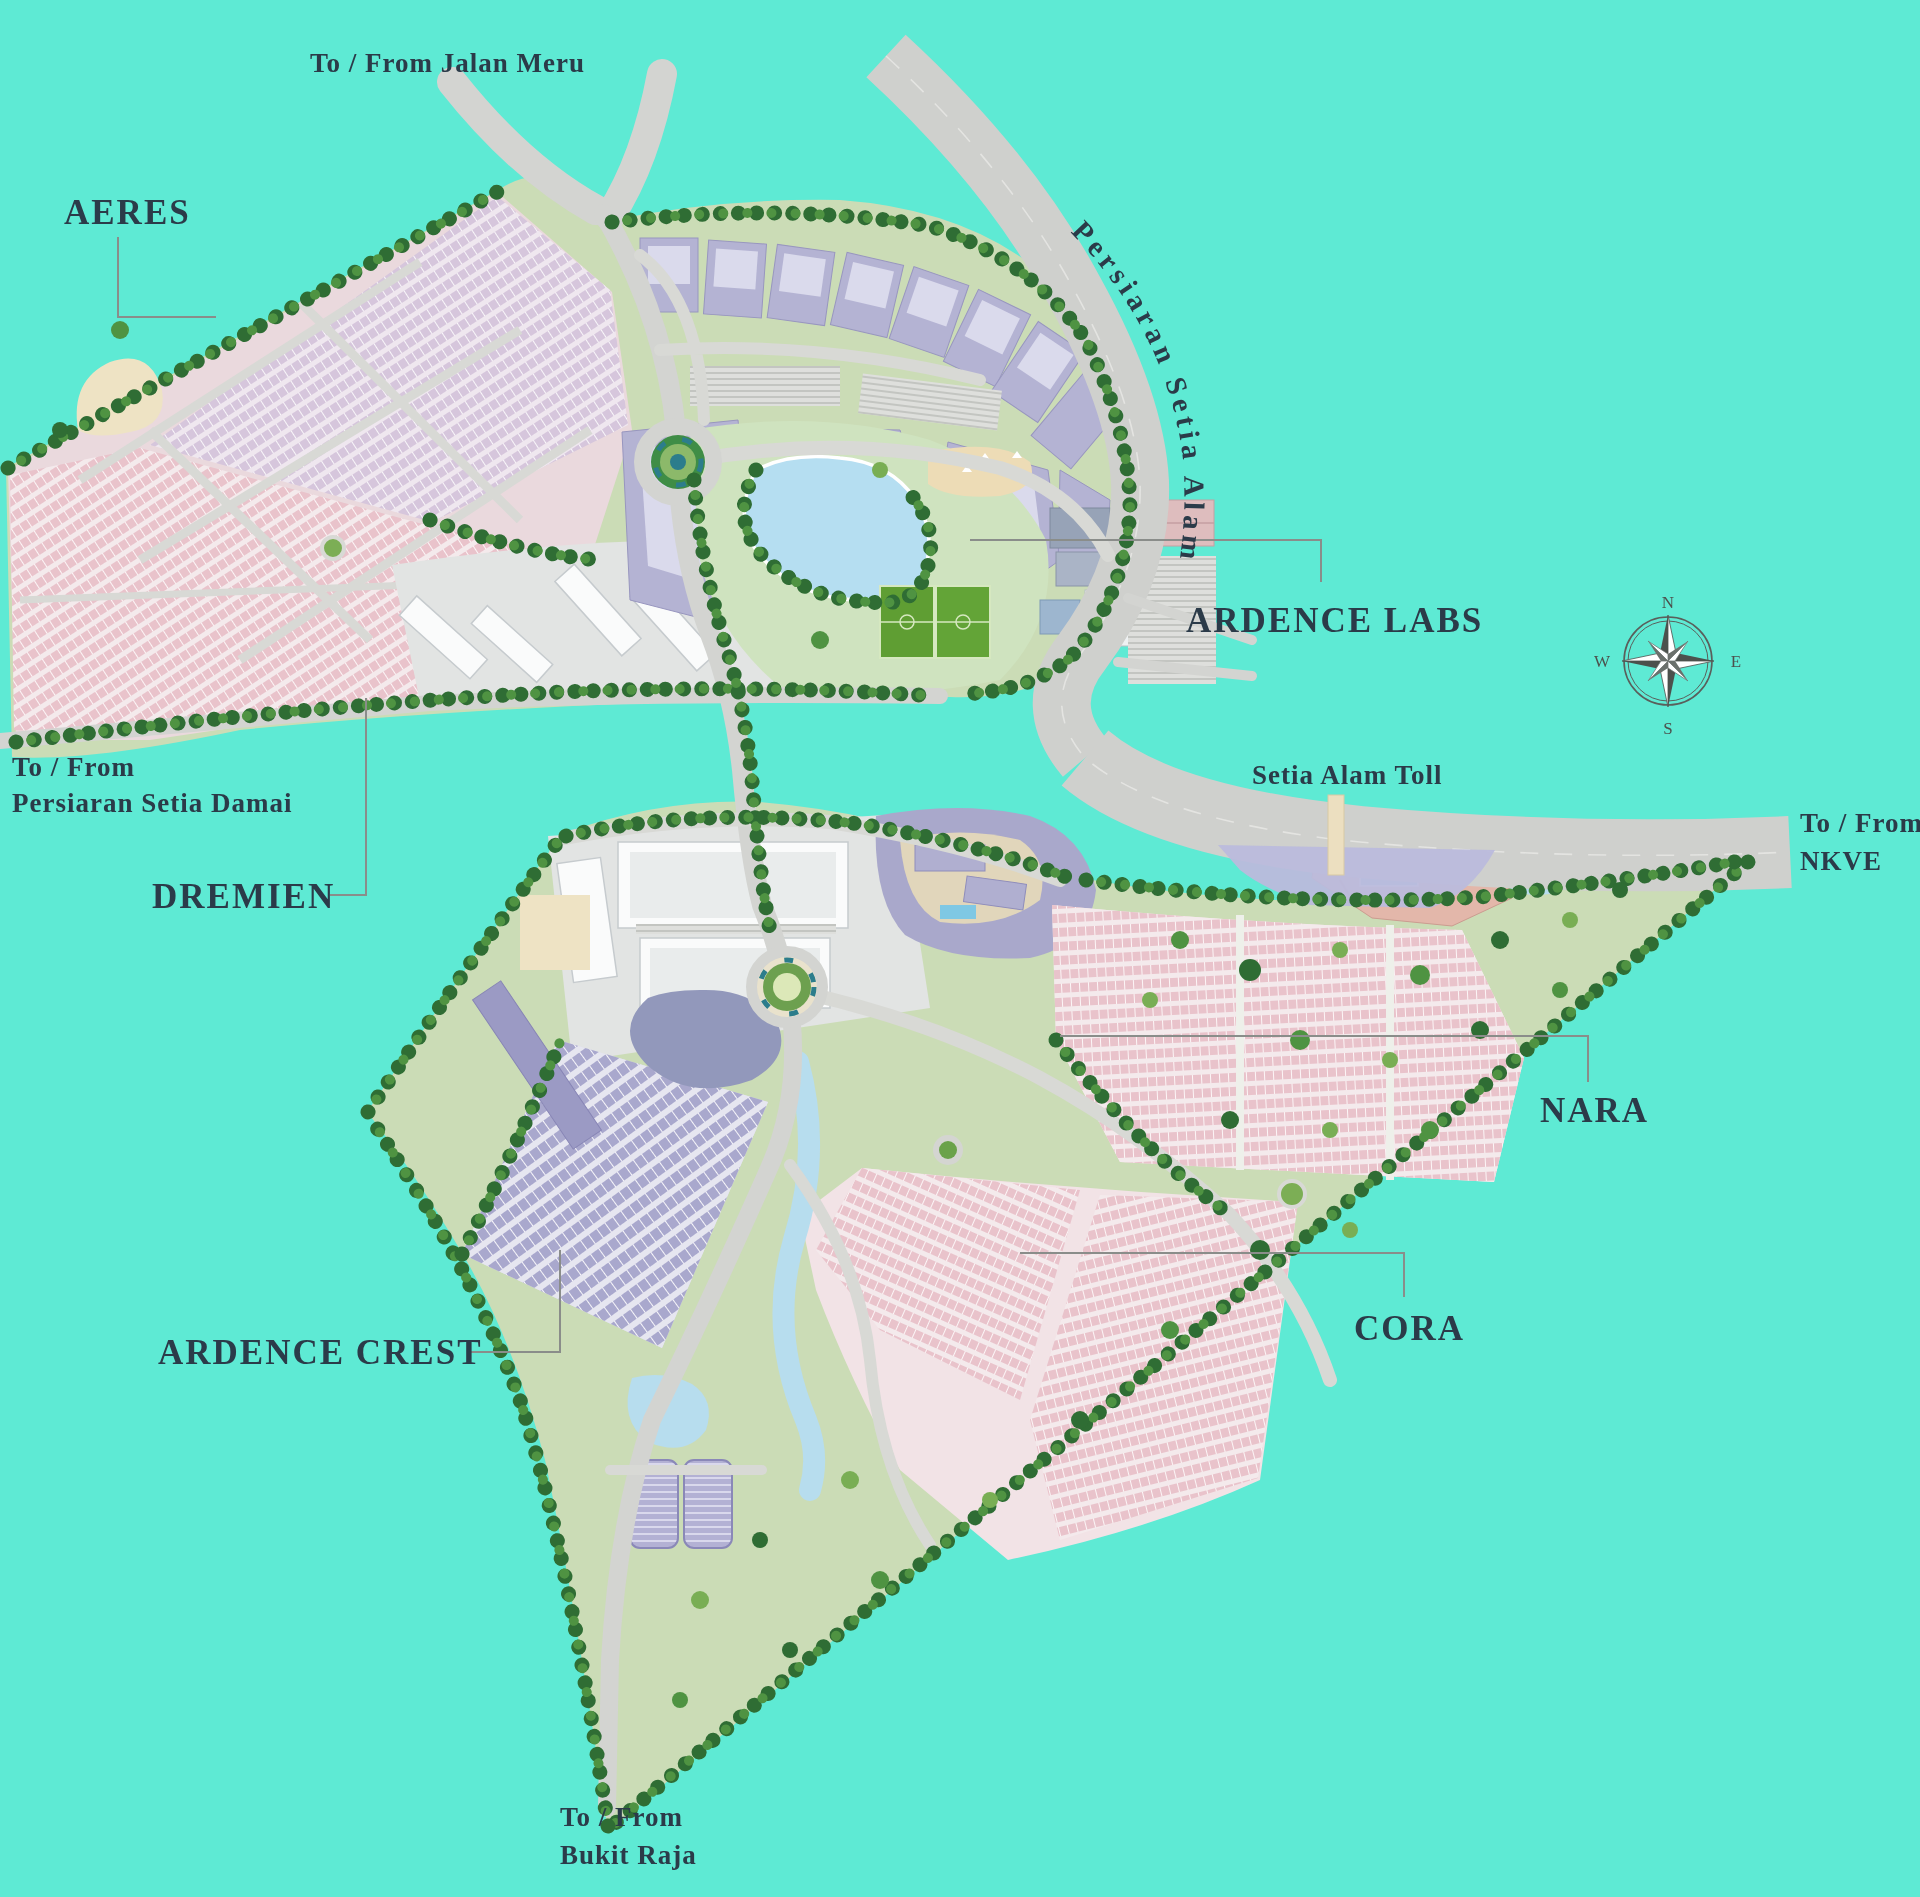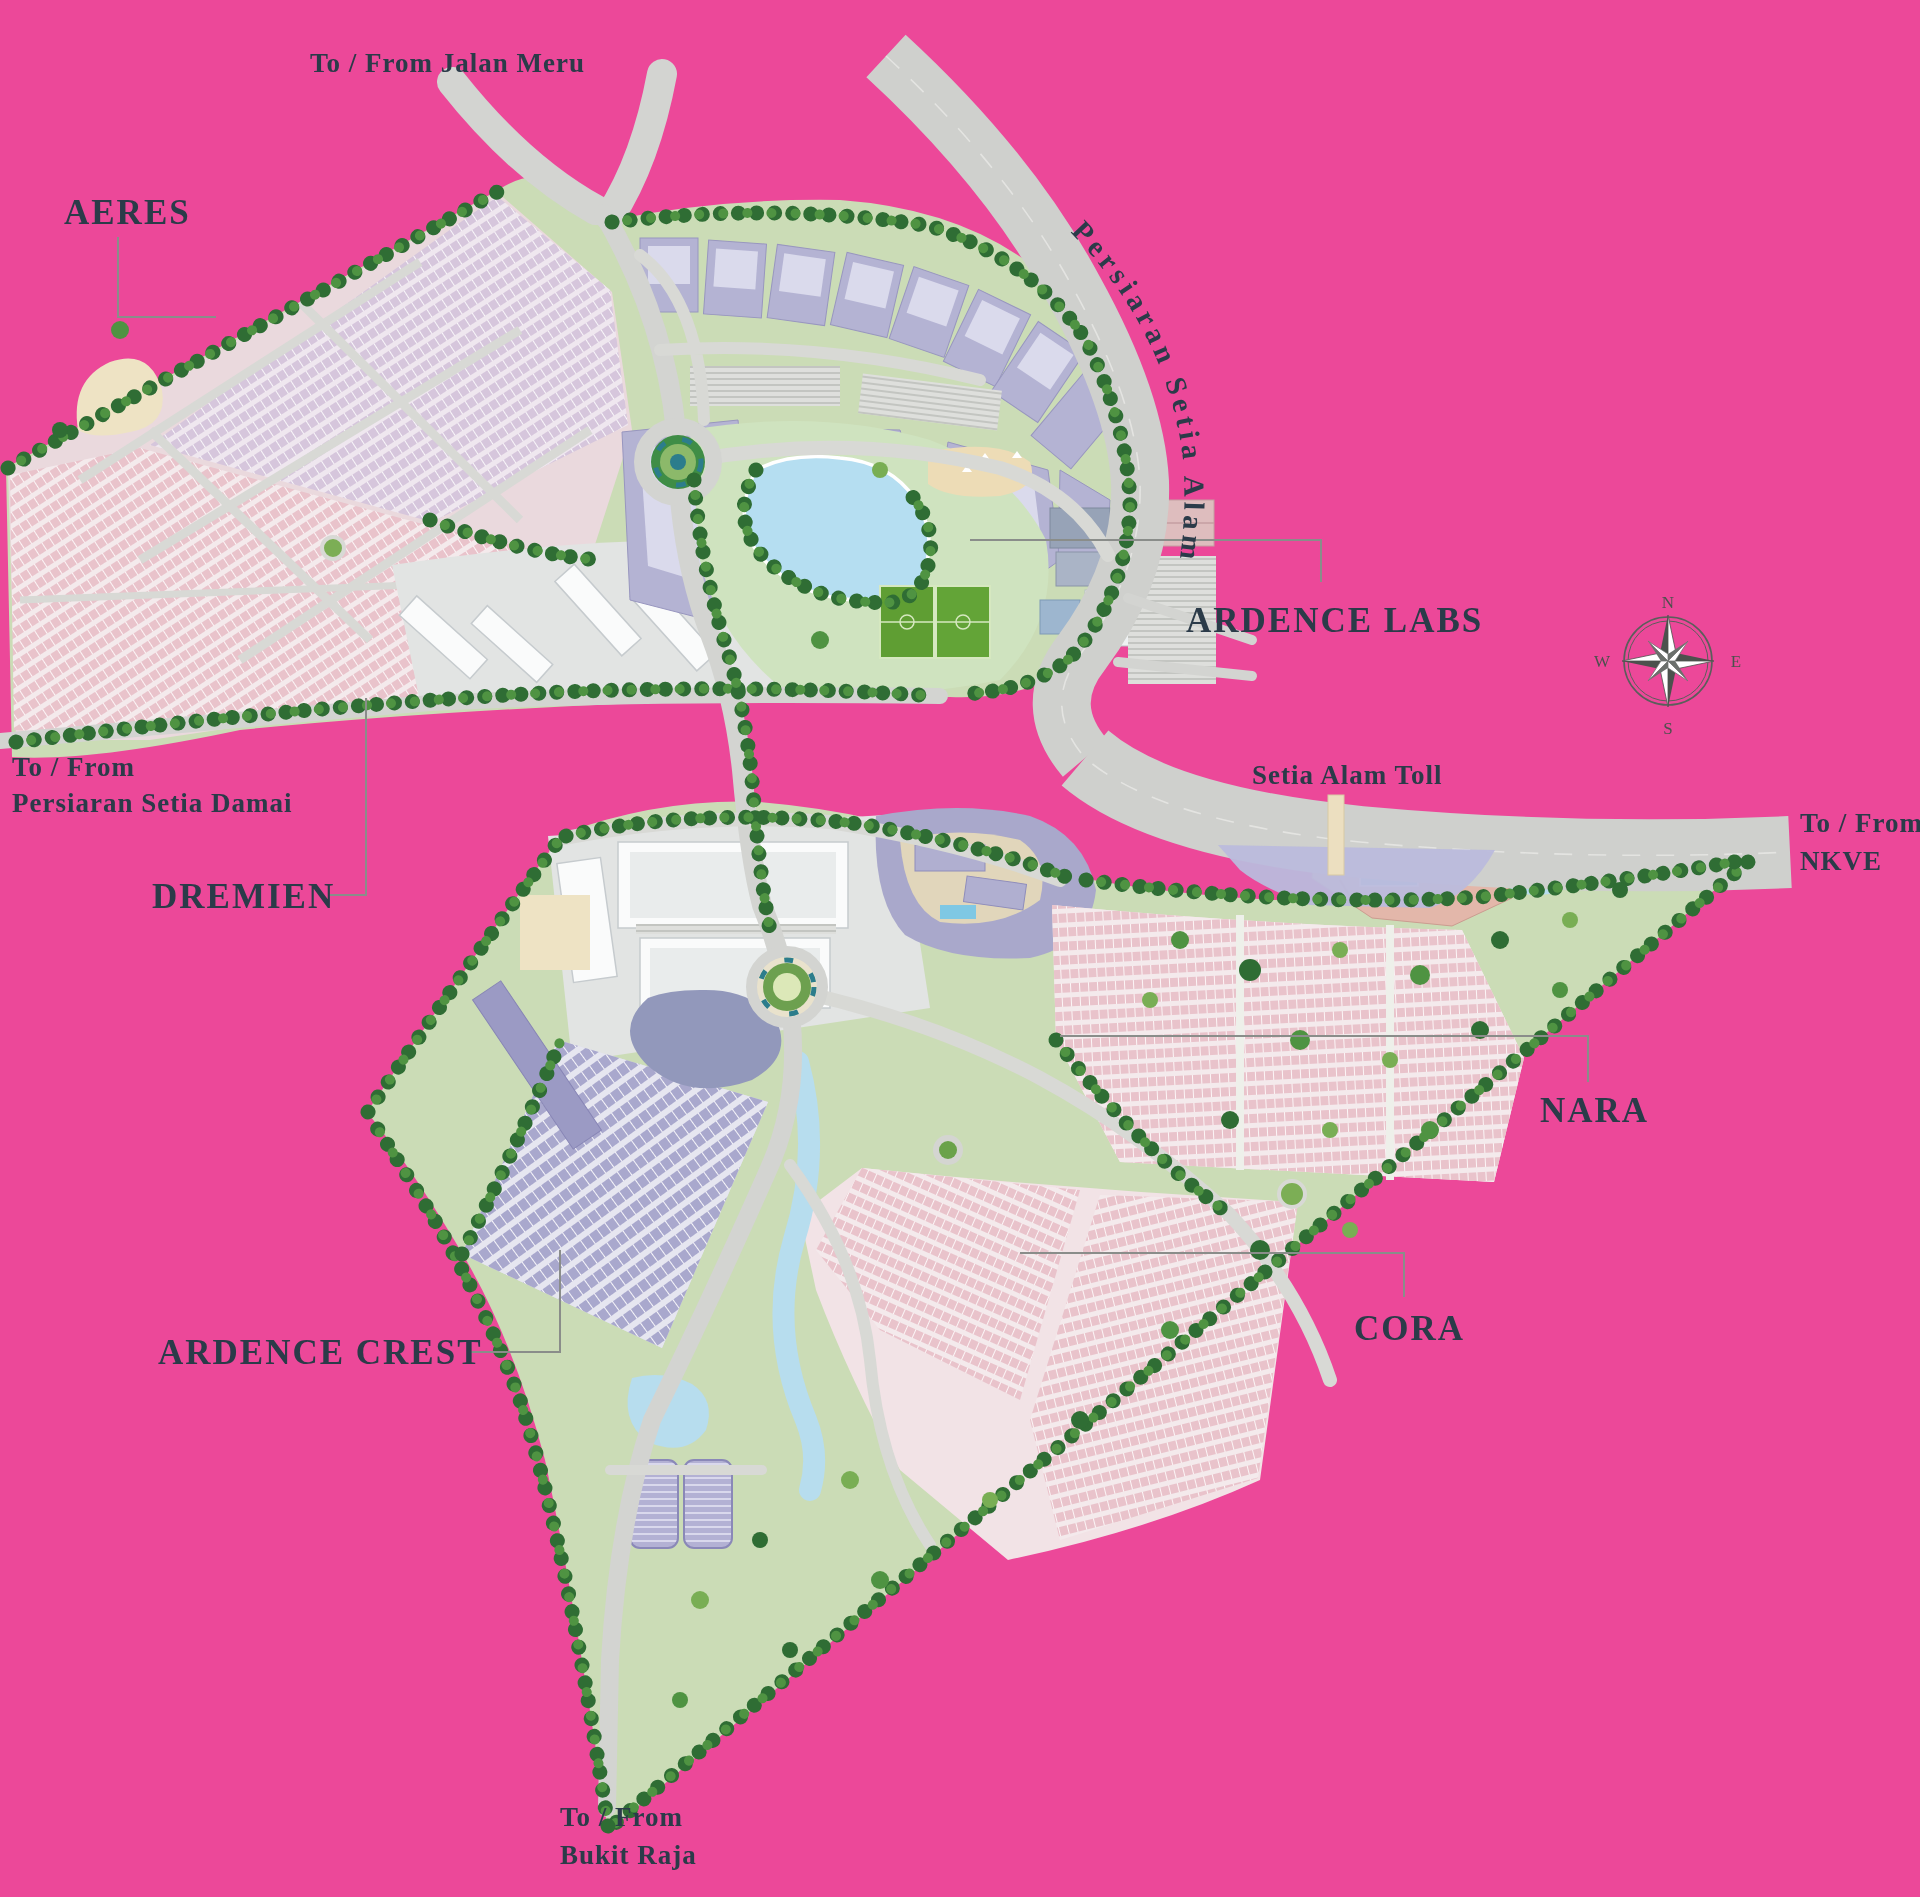--- a/index.html
+++ b/index.html
@@ -1,16 +1,16 @@
 <!DOCTYPE html>
 <html><head>
 <meta charset="utf-8">
 <style>
   html,body{margin:0;padding:0;background:#000;}
-  .stage{position:relative;width:1920px;height:1897px;background:#ec4899;overflow:hidden;}
+  .stage{position:relative;width:1920px;height:1897px;background:#5eead4;overflow:hidden;}
   svg{position:absolute;left:0;top:0;}
   .lbl{font-family:"Liberation Serif",serif;font-weight:700;fill:#2b3b49;}
   .lbl-region{font-size:35px;letter-spacing:2px;}
   .lbl-road{font-size:27px;letter-spacing:1px;}
   .lbl-curve{font-size:29px;letter-spacing:5px;}
   .lbl-compass{font-family:"Liberation Serif",serif;font-size:17px;fill:#4c514d;}
   .leader{stroke:#8a8d8a;stroke-width:2;fill:none;}
   .road{stroke:#d3d4d1;fill:none;stroke-linecap:round;}
   .road-minor{stroke:#d8d9d5;fill:none;stroke-linecap:round;}
   .hwy{stroke:#cfd0cd;fill:none;}

